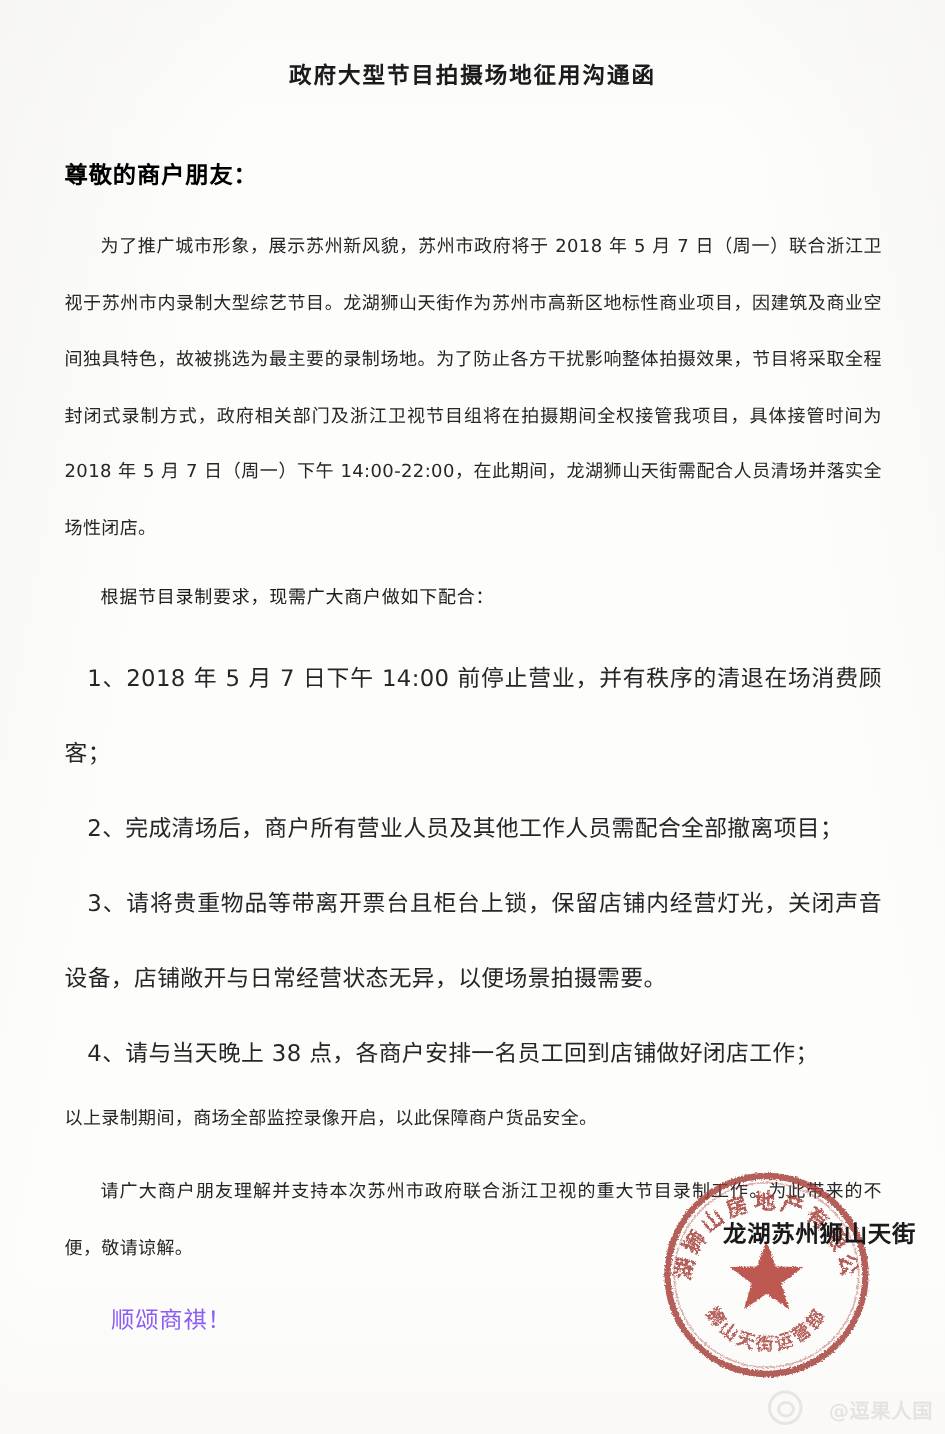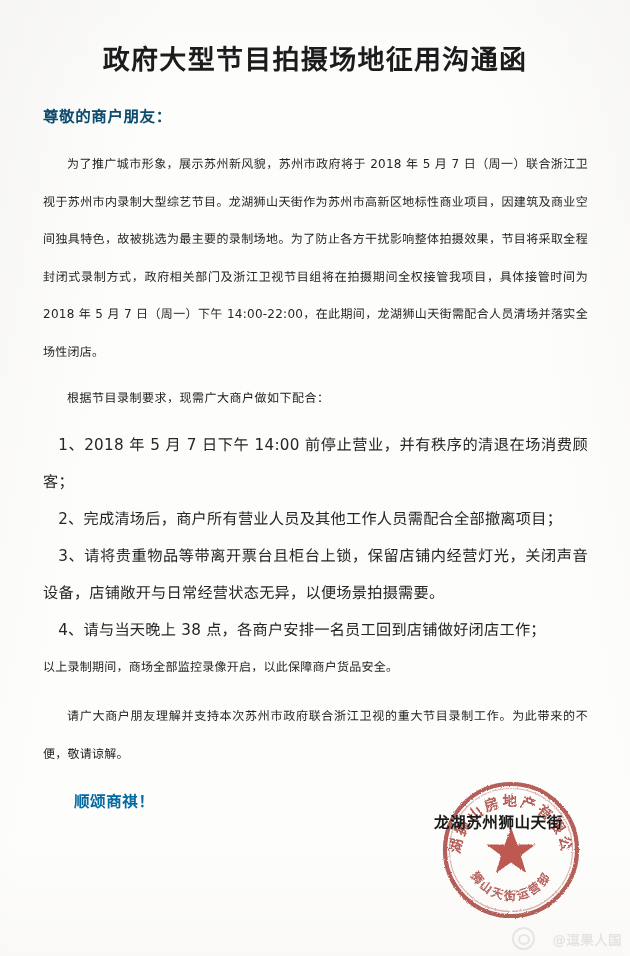--- a/index.html
+++ b/index.html
@@ -31,38 +31,38 @@
       linear-gradient(180deg, rgba(250,250,249,0.9) 0%, rgba(255,255,255,0) 10%, rgba(255,255,255,0) 88%, rgba(249,248,246,0.85) 100%);
     pointer-events: none;
   }
 
   .doc-title {
     position: absolute;
     top: 38px;
     left: 0;
     right: 0;
     text-align: center;
-    font-size: 27px;
+    font-size: 15px;
     font-weight: 700;
     letter-spacing: 1.3px;
     color: #1b1b1b;
     white-space: nowrap;
   }
 
   .body-wrap {
     position: absolute;
     left: 43px;
     right: 42px;
     top: 104px;
   }
 
   .salutation {
     font-size: 15.5px;
     font-weight: 700;
-    color: #0c4a6e;
+    color: #000000;
     letter-spacing: 0.6px;
     margin-bottom: 20px;
   }
 
   p.para {
     margin: 0 0 0 0;
     font-size: 12px;
     line-height: 37.5px;
     color: #262626;
     text-align: justify;
@@ -84,32 +84,32 @@
   .spacer-sm { height: 9px; }
   .spacer-md { height: 12px; }
 
   ol.req-list {
     list-style: none;
     margin: 0;
     padding: 0;
   }
   ol.req-list li {
     font-size: 15.2px;
-    line-height: 37px;
+    line-height: 50px;
     color: #262626;
     text-align: justify;
     text-justify: inter-character;
     letter-spacing: 0.25px;
     text-indent: 1em;
   }
 
   .closing {
     font-size: 15.5px;
-    font-weight: 700;
-    color: #0369a1;
+    font-weight: 400;
+    color: #8b5cf6;
     letter-spacing: 0.6px;
     text-indent: 2em;
     margin-top: 16px;
   }
 
   
   #seal {
     position: absolute;
     left: 438px;
     top: 777px;
@@ -120,20 +120,21 @@
   #seal svg { display: block; width: 146px; height: 146px; }
 
   
   .sign-line {
     position: absolute;
     font-size: 15.6px;
     font-weight: 600;
     color: #1a1a1a;
     letter-spacing: 0.5px;
     white-space: nowrap;
+    margin-left: 48px;
   }
   #sign-org  { left: 434px; top: 810px; }
   #sign-date { left: 434px; top: 845px; }
 
   
   #watermark {
     position: absolute;
     right: 8px;
     bottom: 6px;
     display: flex;

